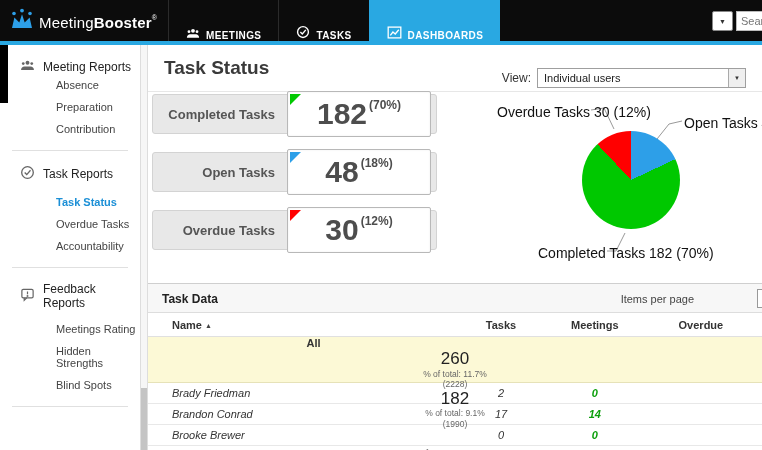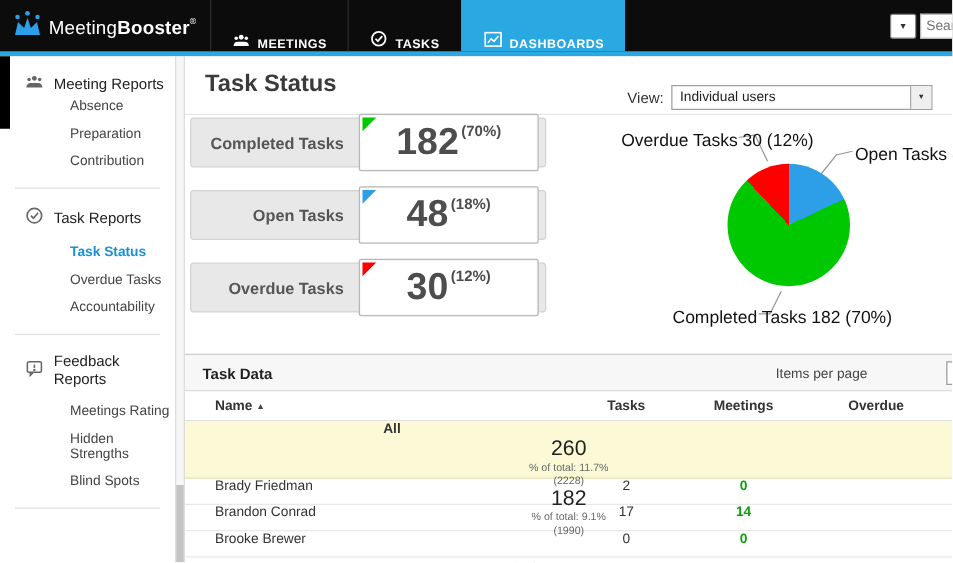--- a/index.html
+++ b/index.html
@@ -85,22 +85,22 @@
   .col-num { width:112px; text-align:center; }
   .col-num2 { width:103px; text-align:center; }
   .col-overdue { width:140px; text-align:center; }
   .sort-arrow { font-size:7px; color:#444; margin-left:3px; vertical-align:1px; }
   .total-row { display:flex; height:46px; background:#fcf9d6; border-bottom:1px solid #e6e2b8;
     align-items:center;flex-direction:column; }
   .total-name { font-size:11px; font-weight:bold; color:#333; }
   .big-num { font-size:17px; color:#222; line-height:1.15; }
   .sub { font-size:8.5px; color:#666; line-height:1.2; }
   .sub-overdue { text-align:left; padding-left:26px; }
-  .data-row { display:flex; height:21px; align-items:flex-start; border-bottom:1px solid #e8e8e8;
-    font-size:11px; color:#333; }
+  .data-row { display:flex; height:21px; align-items:center; border-bottom:1px solid #e8e8e8;
+    font-size:11px; color:#333;font-style:italic; }
   .completed-val { font-weight:bold; }
 </style>
 </head>
 <body>
 
 <div id="app">
 
   <div class="nav">
     <div class="logo">
       <span>

